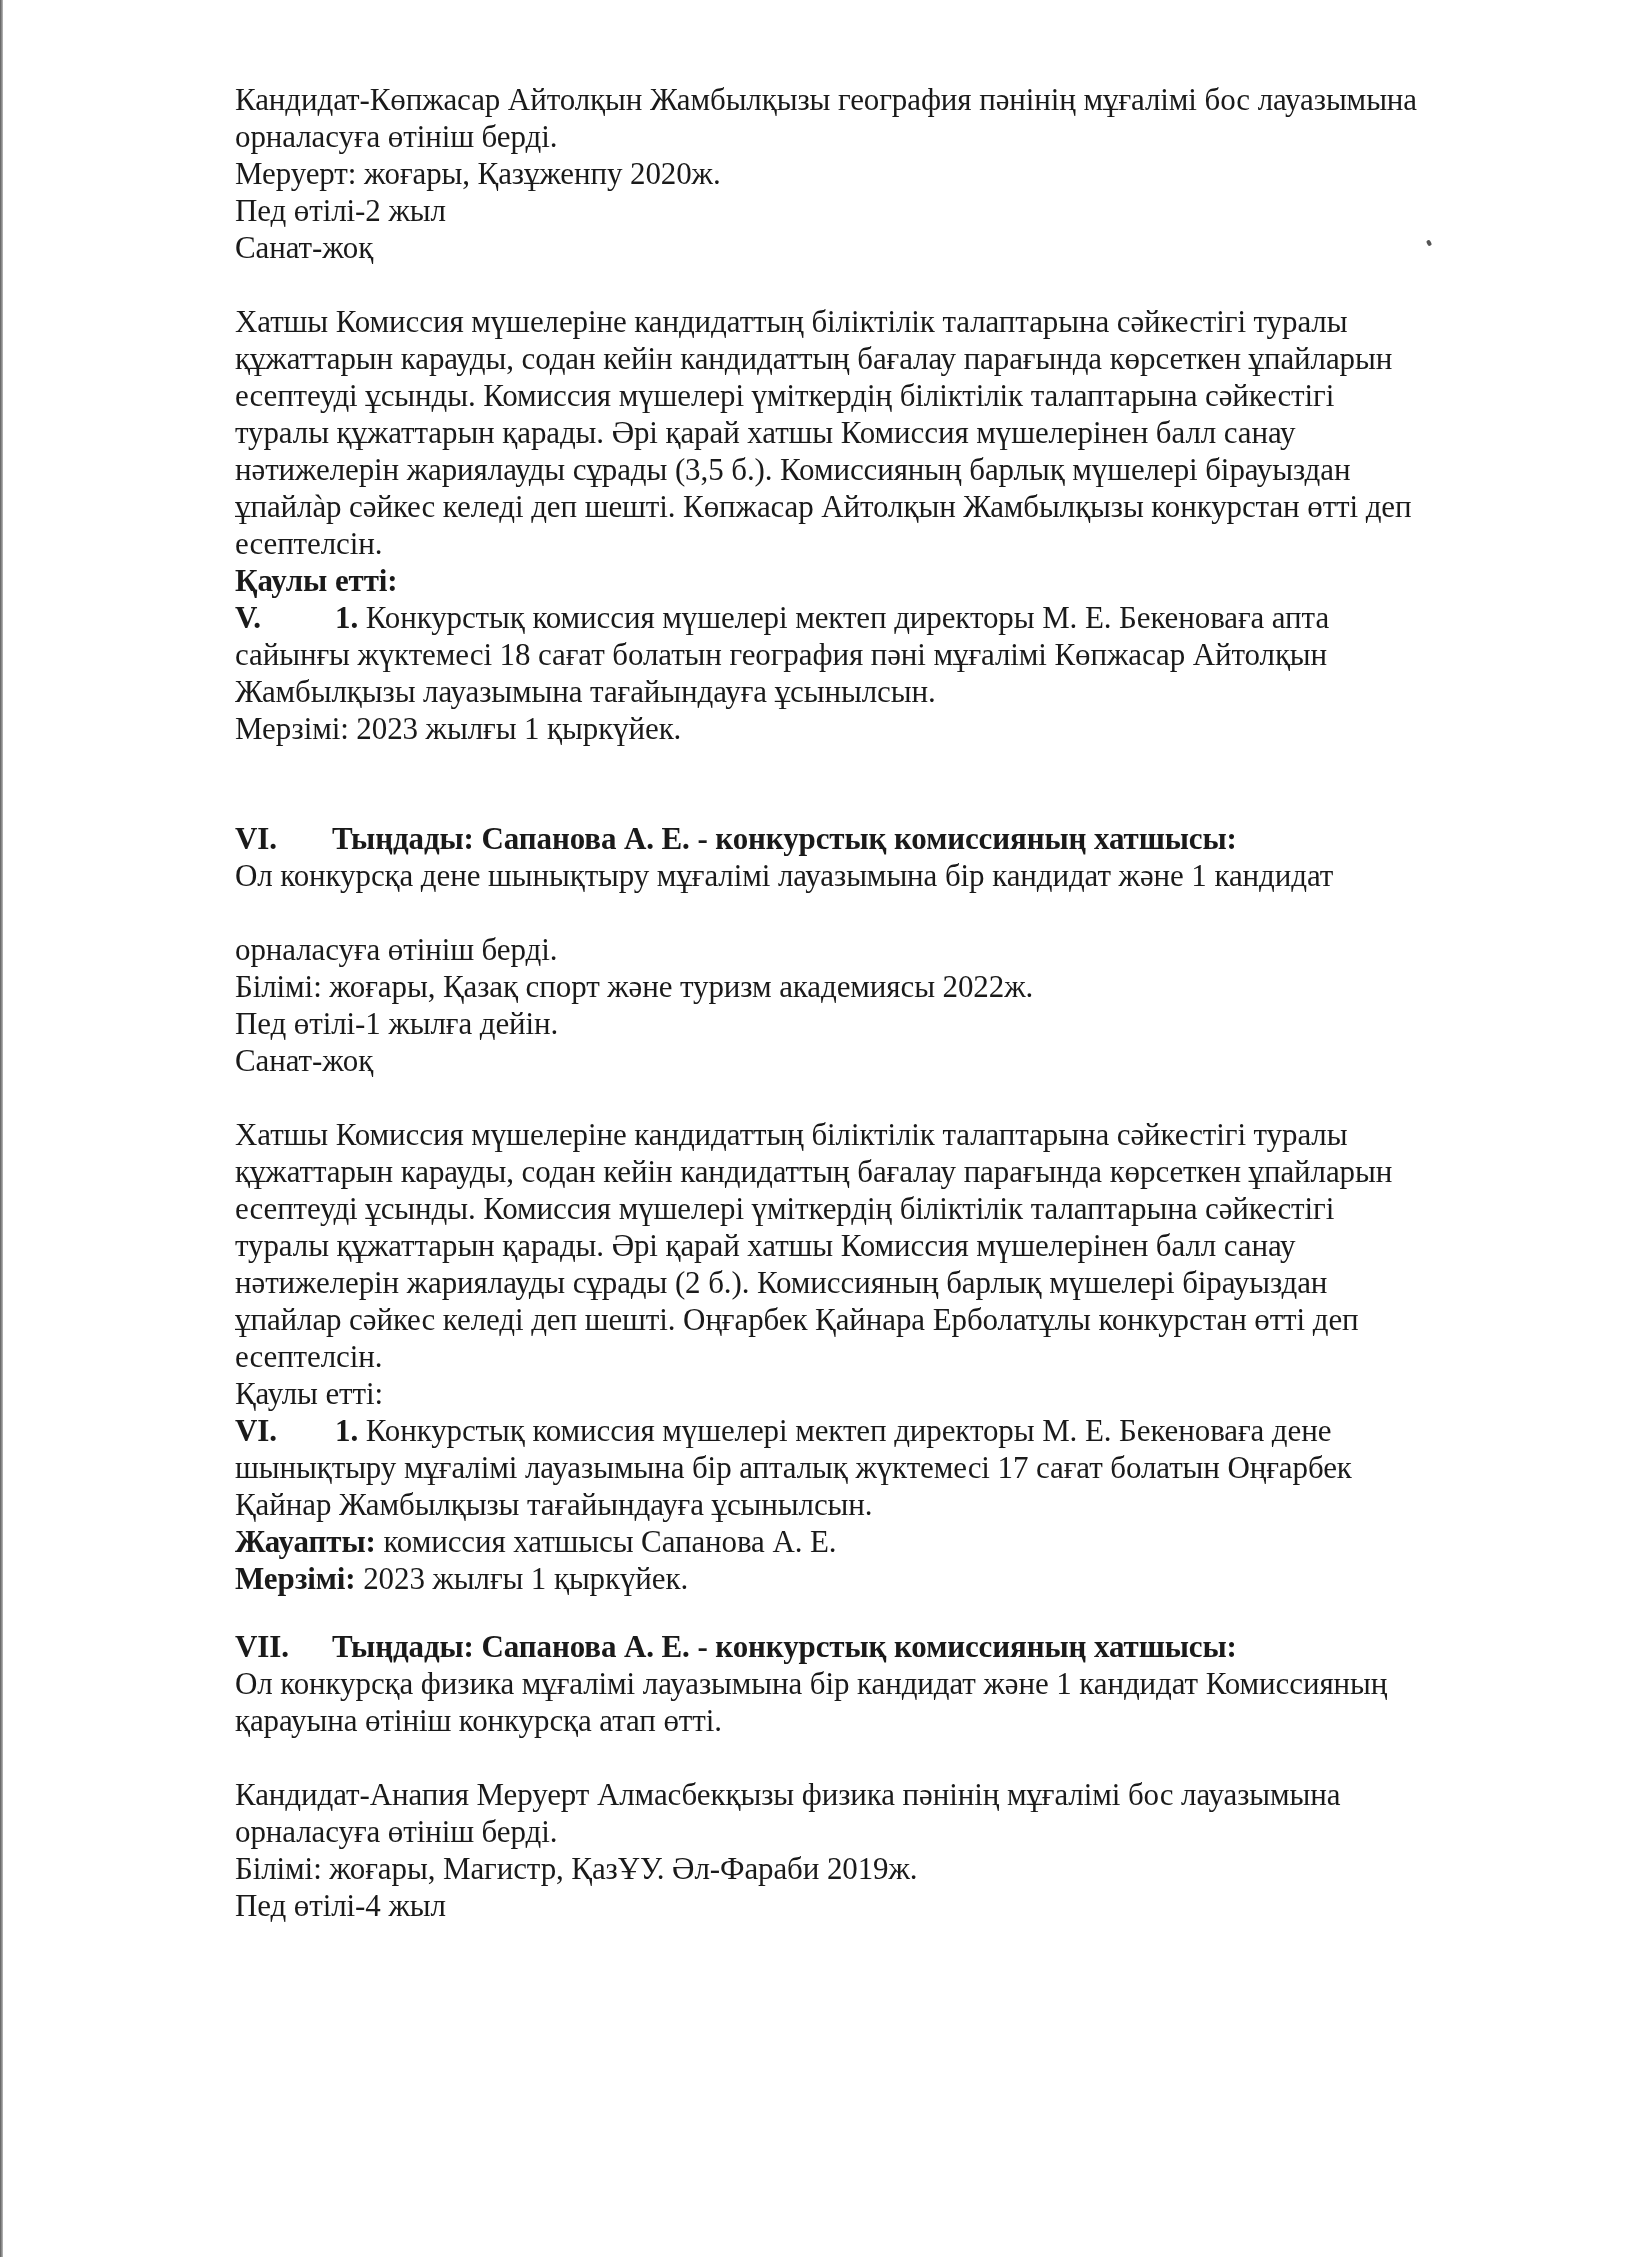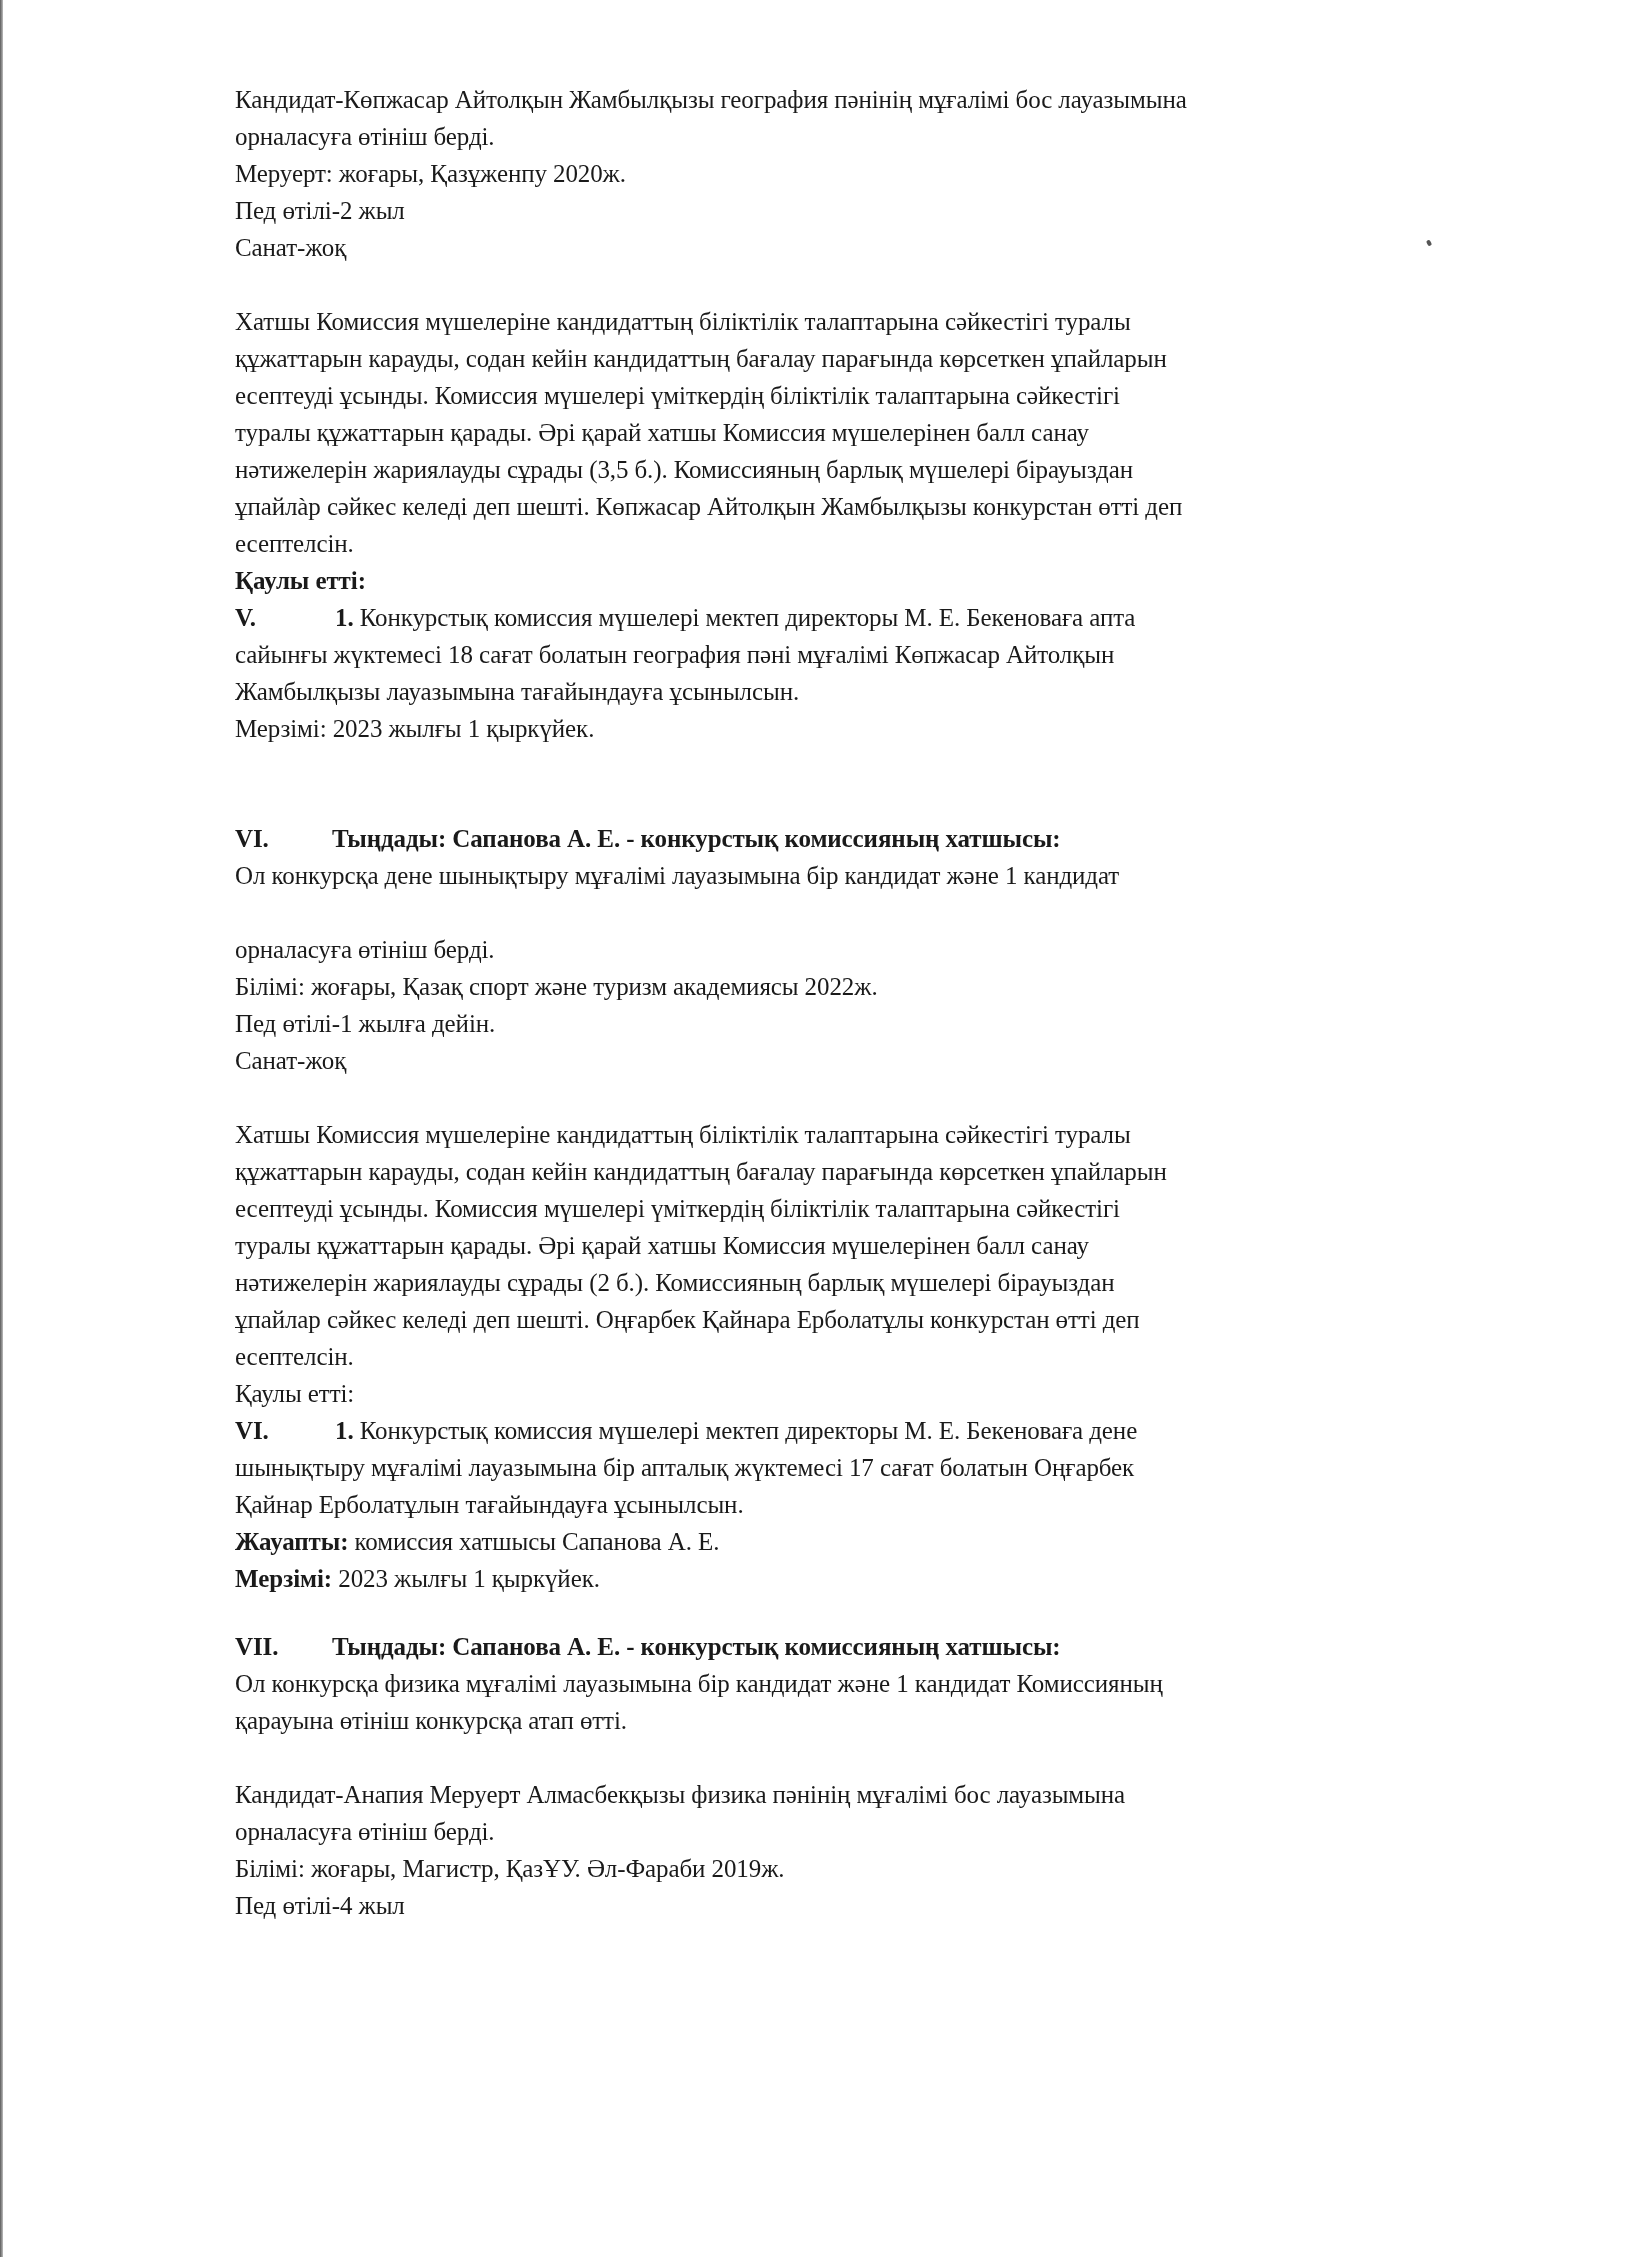--- a/index.html
+++ b/index.html
@@ -33,21 +33,21 @@
       border-radius: 1.9px;
       transform: rotate(-30deg);
     }
     .page {
       position: absolute;
       left: 235px;
       top: 81px;
       width: 1284px;
     }
     .line {
-      font-size: 25px;
+      font-size: 31px;
       line-height: 37px;
       white-space: nowrap;
       letter-spacing: -0.1px;
     }
     .b { font-weight: bold; }
     .gap-s { height: 37px; }
     .gap-l { height: 73px; }
     .gap-m { height: 31px; }
     .num {
       display: inline-block;
@@ -115,21 +115,21 @@
     <div class="line">құжаттарын карауды, содан кейін кандидаттың бағалау парағында көрсеткен ұпайларын</div>
     <div class="line">есептеуді ұсынды. Комиссия мүшелері үміткердің біліктілік талаптарына сәйкестігі</div>
     <div class="line">туралы құжаттарын қарады. Әрі қарай хатшы Комиссия мүшелерінен балл санау</div>
     <div class="line">нәтижелерін жариялауды сұрады (2 б.). Комиссияның барлық мүшелері бірауыздан</div>
     <div class="line">ұпайлар сәйкес келеді деп шешті.  Оңғарбек Қайнара Ерболатұлы конкурстан өтті деп</div>
     <div class="line">есептелсін.</div>
 
     <div class="line">Қаулы етті:</div>
     <div class="line"><span class="num">VI.</span><span class="b">1.</span><span> Конкурстық комиссия мүшелері мектеп директоры М. Е. Бекеноваға дене</span></div>
     <div class="line">шынықтыру мұғалімі лауазымына бір апталық жүктемесі 17 сағат болатын Оңғарбек</div>
-    <div class="line">Қайнар Ерболатұлын тағайындауға ұсынылсын.</div>
+    <div class="line">Қайнар Жамбылқызы тағайындауға ұсынылсын.</div>
     <div class="line"><span class="b">Жауапты:</span><span> комиссия хатшысы Сапанова А. Е.</span></div>
     <div class="line"><span class="b">Мерзімі:</span><span> 2023 жылғы 1 қыркүйек.</span></div>
   </div>
 
   <div class="gap-m"></div>
 
   <div>
     <div class="line b"><span class="hnum">VII.</span><span>Тыңдады: Сапанова А. Е. - конкурстық комиссияның хатшысы:</span></div>
     <div class="line">Ол конкурсқа физика мұғалімі лауазымына бір кандидат және 1 кандидат Комиссияның</div>
     <div class="line">қарауына өтініш конкурсқа атап өтті.</div>

